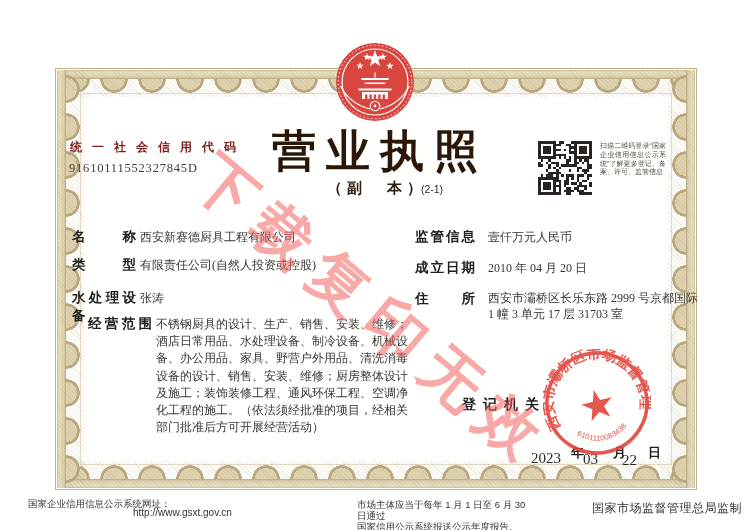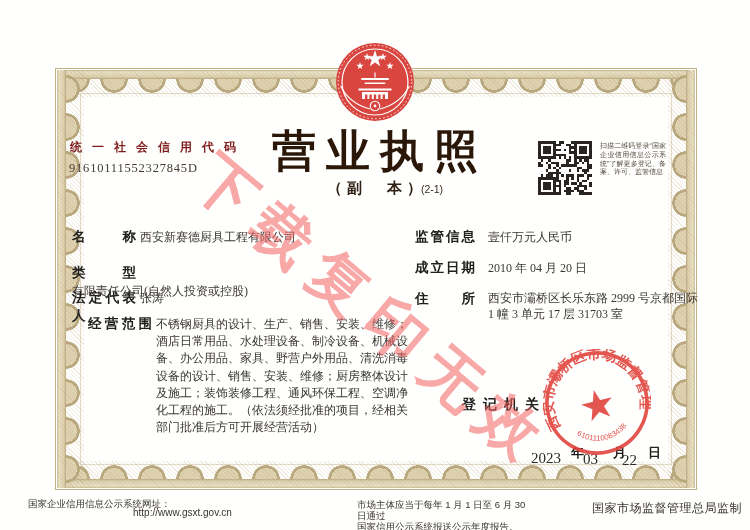--- a/index.html
+++ b/index.html
@@ -576,26 +576,26 @@
         <div class="d"></div>
         <div class="d"></div>
       </div>
     </div>
   <div class="qr-caption">扫描二维码登录“国家企业信用信息公示系统”了解更多登记、备案、许可、监管信息</div>
 
   <div class="row" style="left:72px;top:228px;">
     <span class="flabel">名称</span>
     <span class="fvalue">西安新赛德厨具工程有限公司</span>
   </div>
-  <div class="row" style="left:72px;top:264px;flex-direction:column;">
+  <div class="row" style="left:72px;top:256px;">
     <span class="flabel">类型</span>
     <span class="fvalue">有限责任公司(自然人投资或控股)</span>
   </div>
   <div class="row" style="left:72px;top:289px;">
-    <span class="flabel">法定代表人</span>
+    <span class="flabel">水处理设备</span>
     <span class="fvalue">张涛</span>
   </div>
   <div class="row scope" style="left:88px;top:315px;">
     <span class="flabel">经营范围</span>
     <span class="fvalue">不锈钢厨具的设计、生产、销售、安装、维修；酒店日常用品、水处理设备、制冷设备、机械设备、办公用品、家具、野营户外用品、清洗消毒设备的设计、销售、安装、维修；厨房整体设计及施工；装饰装修工程、通风环保工程、空调净化工程的施工。（依法须经批准的项目，经相关部门批准后方可开展经营活动）</span>
   </div>
 
   <div class="row" style="left:415px;top:228px;">
     <span class="rlabel">监管信息</span>
     <span class="fvalue">壹仟万元人民币</span>

